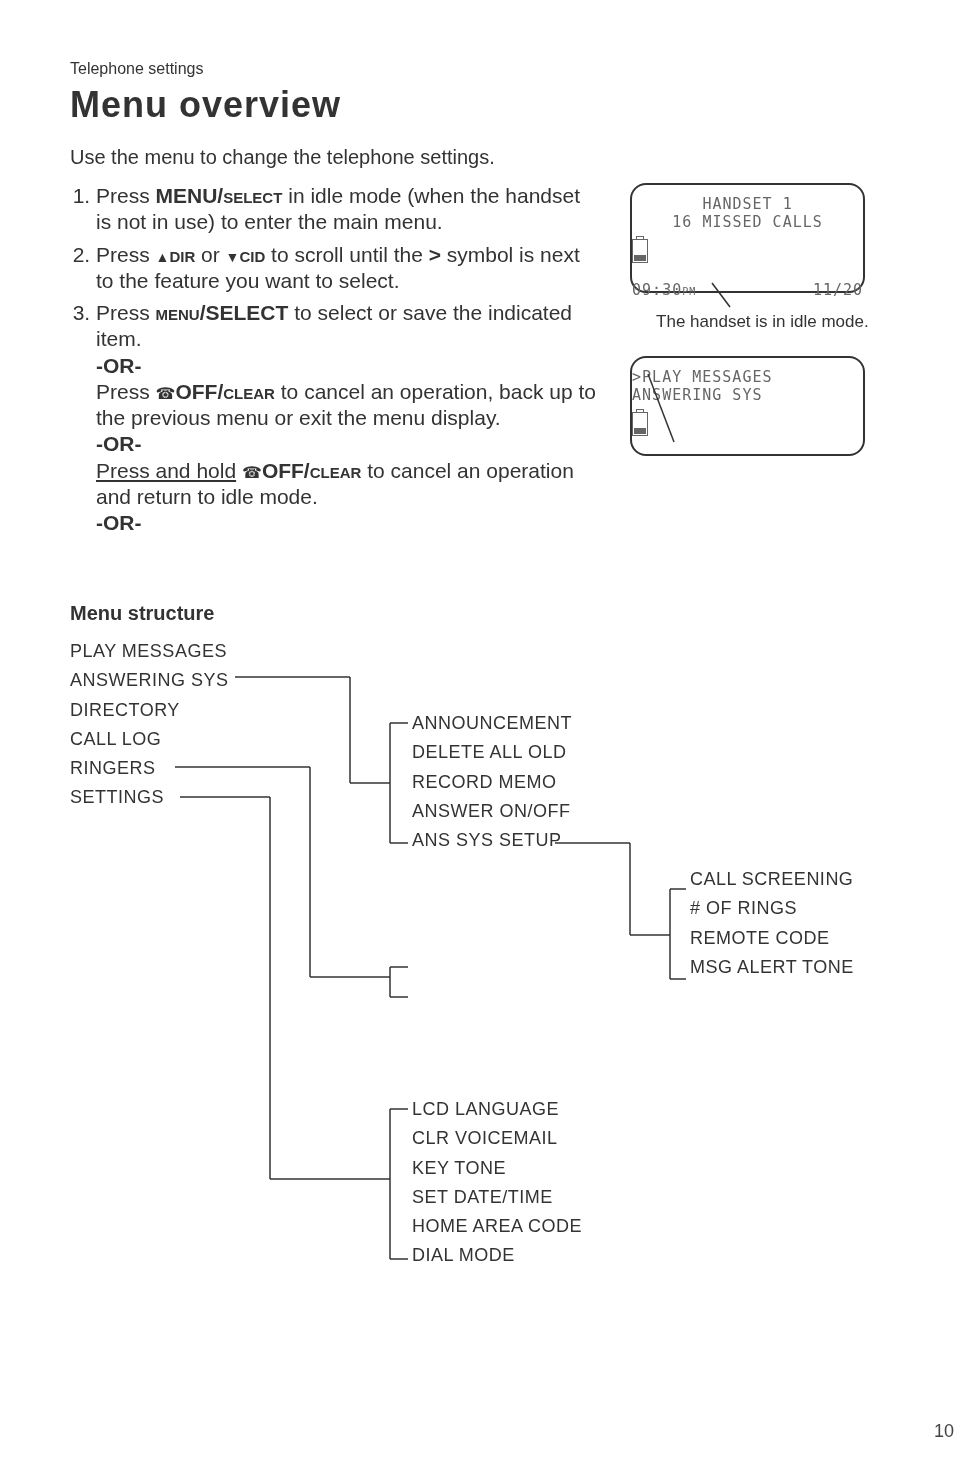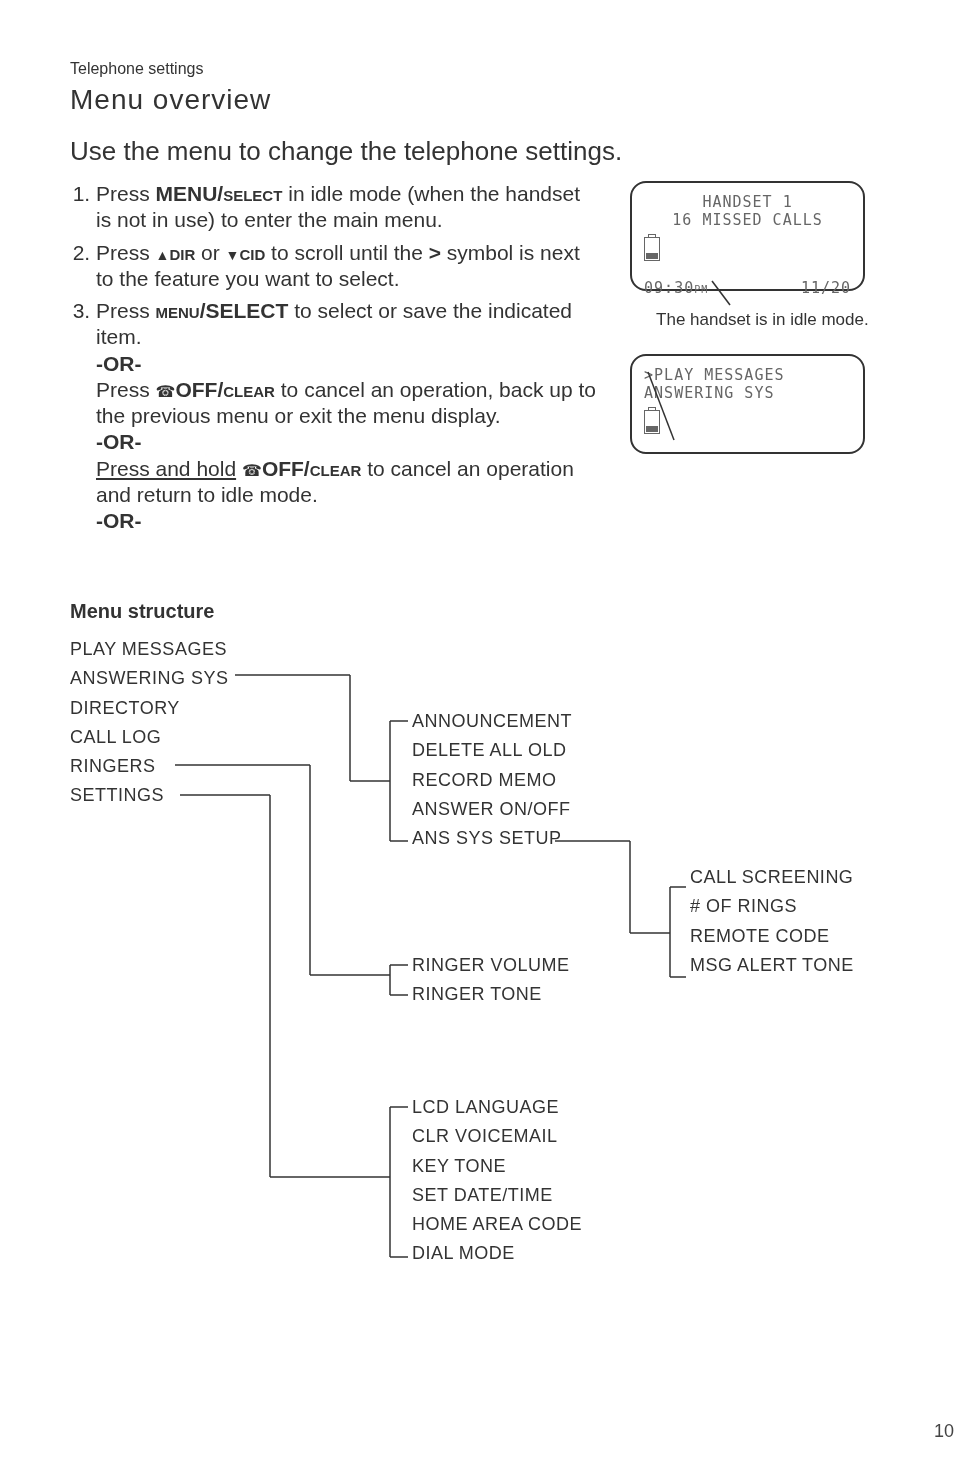--- a/index.html
+++ b/index.html
@@ -11,27 +11,27 @@
     box-sizing: border-box;
     font-family: Arial, Helvetica, sans-serif;
     color: #333;
     position: relative;
   }
   .section-label {
     font-size: 16px;
     margin-bottom: 6px;
   }
   h1 {
-    font-size: 28px;
-    font-weight: normal;
+    font-size: 36px;
+    font-weight: bold;
     margin: 3px 0 20px 0;
     letter-spacing: 1px;
   }
   .intro {
-    font-size: 26px;
+    font-size: 20px;
     margin: 0 0 14px 0;
   }
   .main-row {
     display: flex;
     gap: 34px;
   }
   .steps {
     width: 580px;
   }
   .steps p, .steps li {
@@ -55,21 +55,21 @@
   .lcd {
     width: 235px;
     height: 110px;
     border: 2px solid #333;
     border-radius: 16px;
     margin: 0 0 6px 0;
     position: relative;
     font-family: monospace;
     font-size: 15px;
     color: #666;
-    padding: 10px 12px;
+    padding: 10px 0;
     box-sizing: border-box;
     letter-spacing: 1px;
   }
   .lcd .center { text-align: center; }
   .lcd .row { display: flex; justify-content: space-between; margin-top: 14px; }
   .batt {
     display: inline-block;
     width: 14px; height: 22px;
     border: 1.5px solid #666;
     position: relative;
@@ -229,24 +229,20 @@
       <div class="item">RINGERS</div>
       <div class="item">SETTINGS</div>
     </div>
   <div class="col c1" id="ans-col">
       <div class="item">ANNOUNCEMENT</div>
       <div class="item">DELETE ALL OLD</div>
       <div class="item">RECORD MEMO</div>
       <div class="item">ANSWER ON/OFF</div>
       <div class="item">ANS SYS SETUP</div>
     </div>
-  <div class="col c1b" id="ring-col">
-      <div class="item">RINGER VOLUME</div>
-      <div class="item">RINGER TONE</div>
-    </div>
   <div class="col c1c" id="set-col">
       <div class="item">LCD LANGUAGE</div>
       <div class="item">CLR VOICEMAIL</div>
       <div class="item">KEY TONE</div>
       <div class="item">SET DATE/TIME</div>
       <div class="item">HOME AREA CODE</div>
       <div class="item">DIAL MODE</div>
     </div>
   <div class="col c2" id="setup-col">
       <div class="item">CALL SCREENING</div>

